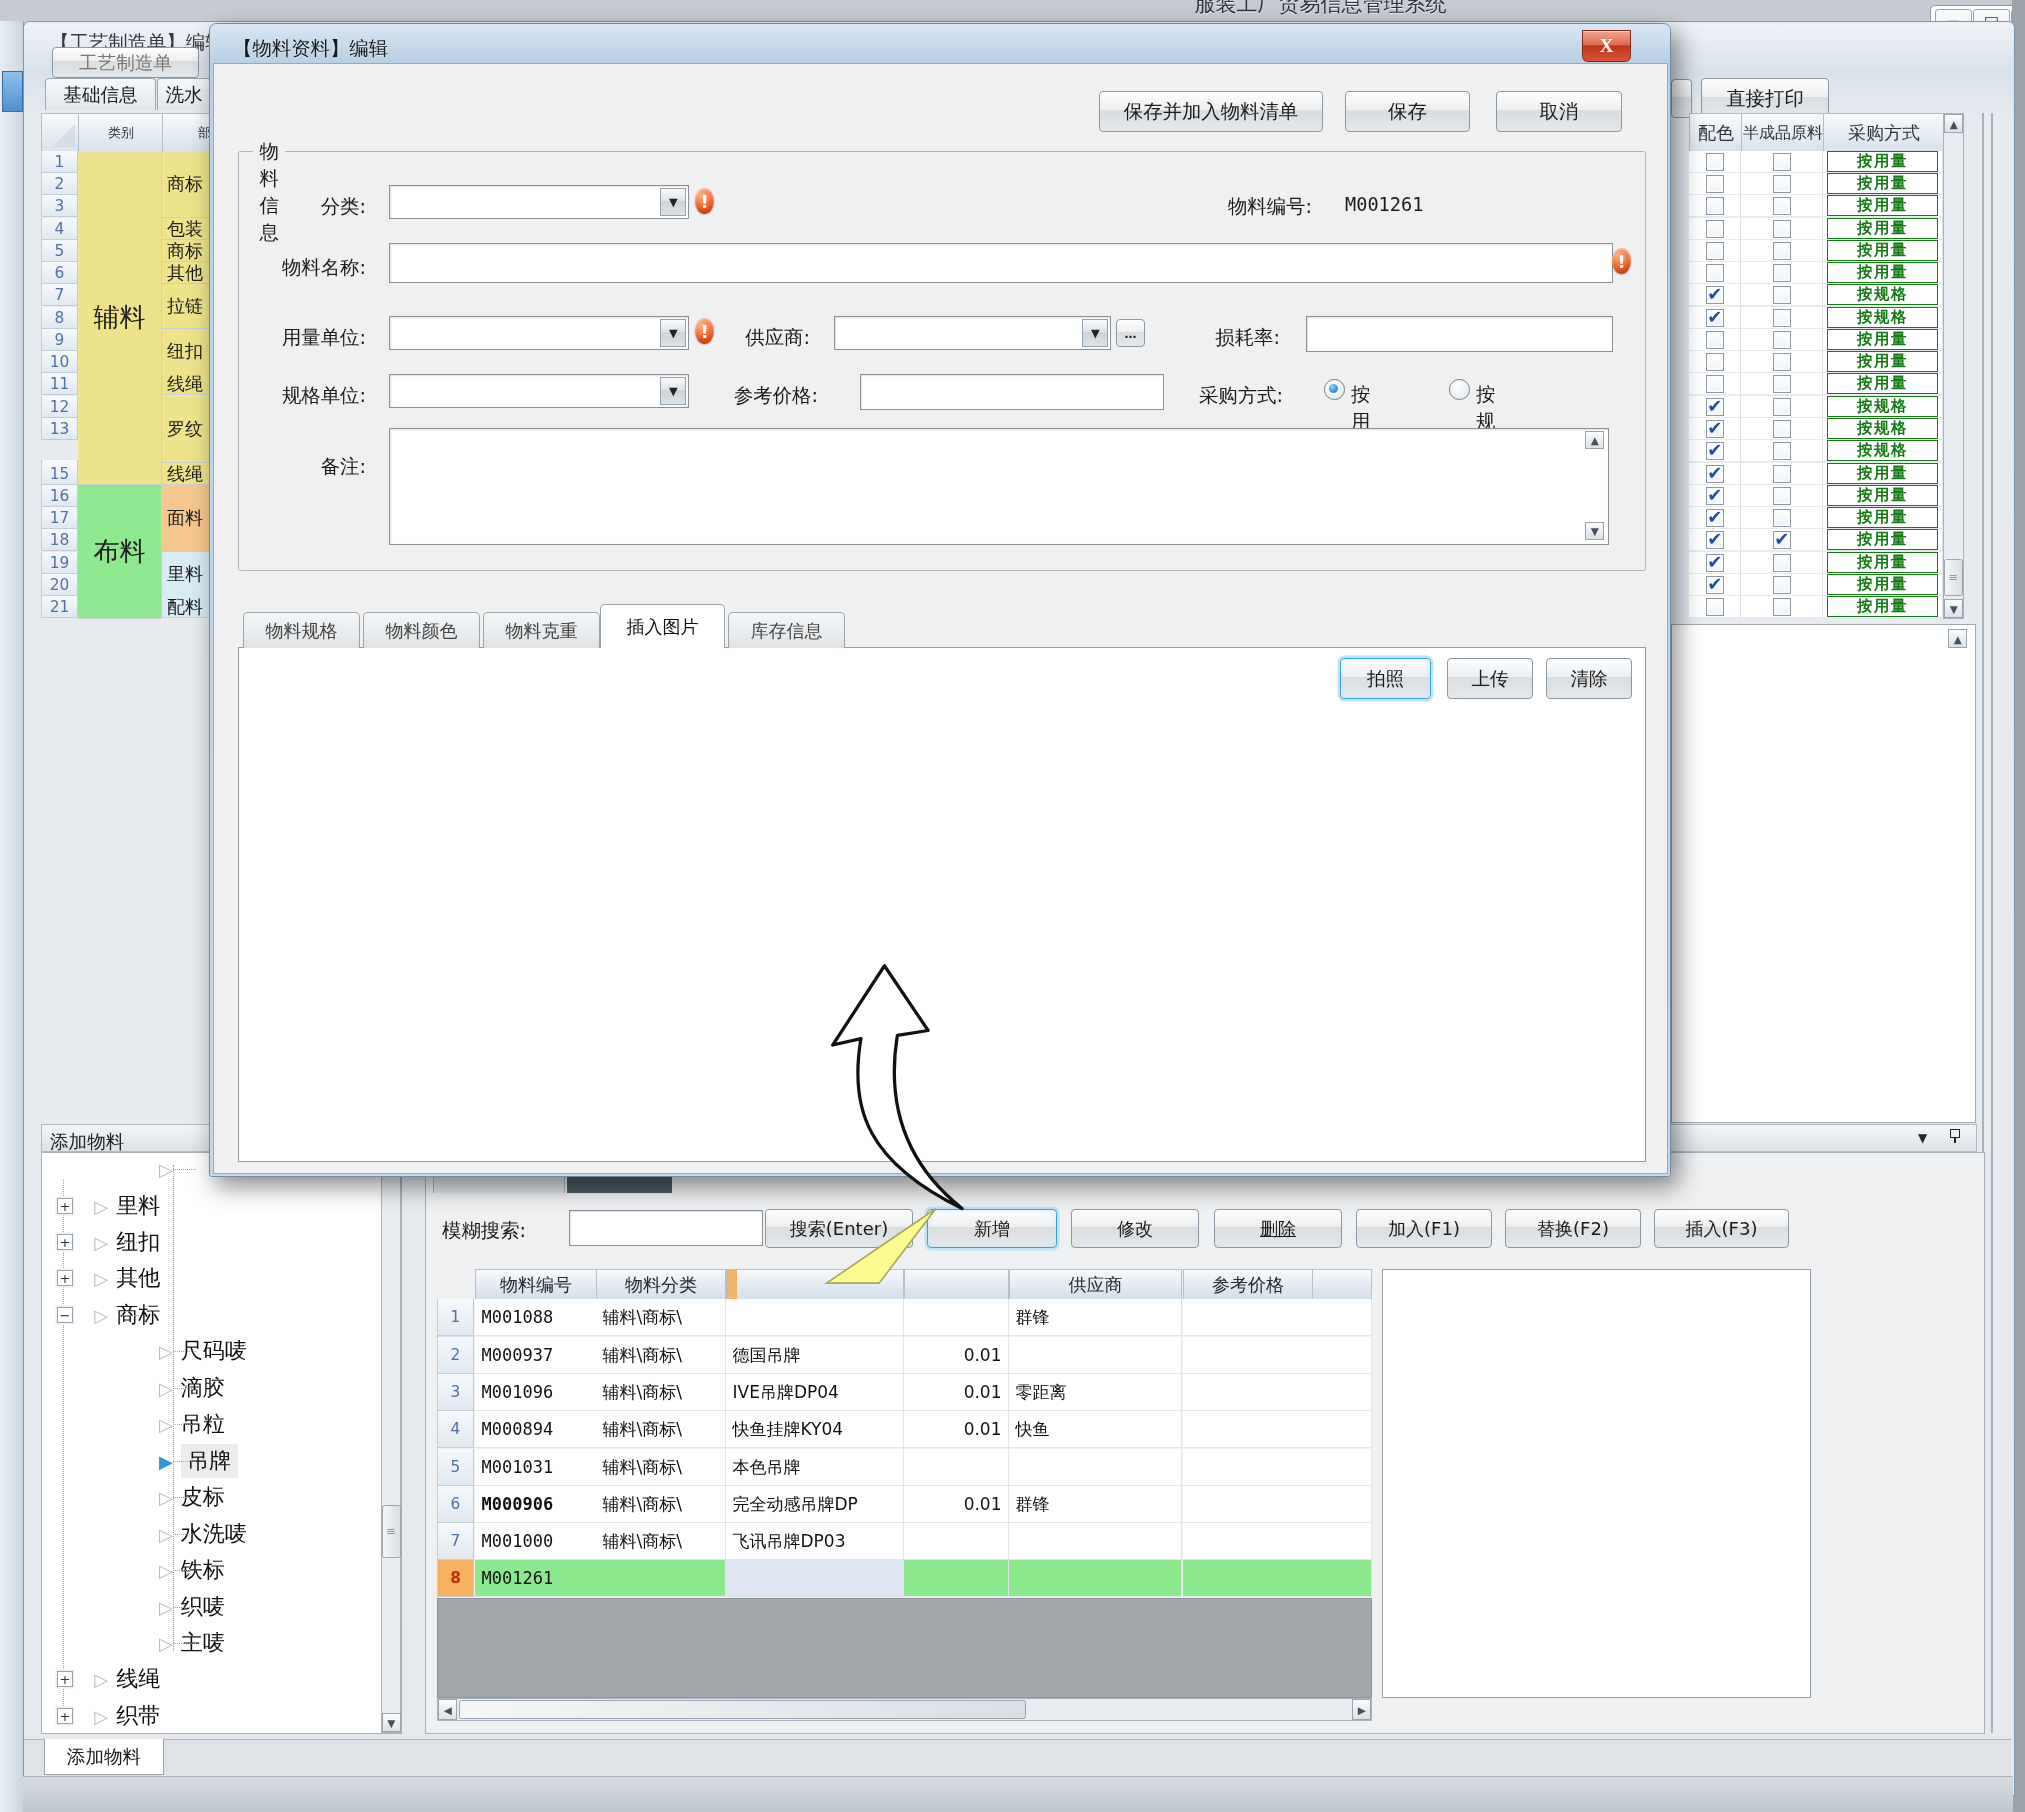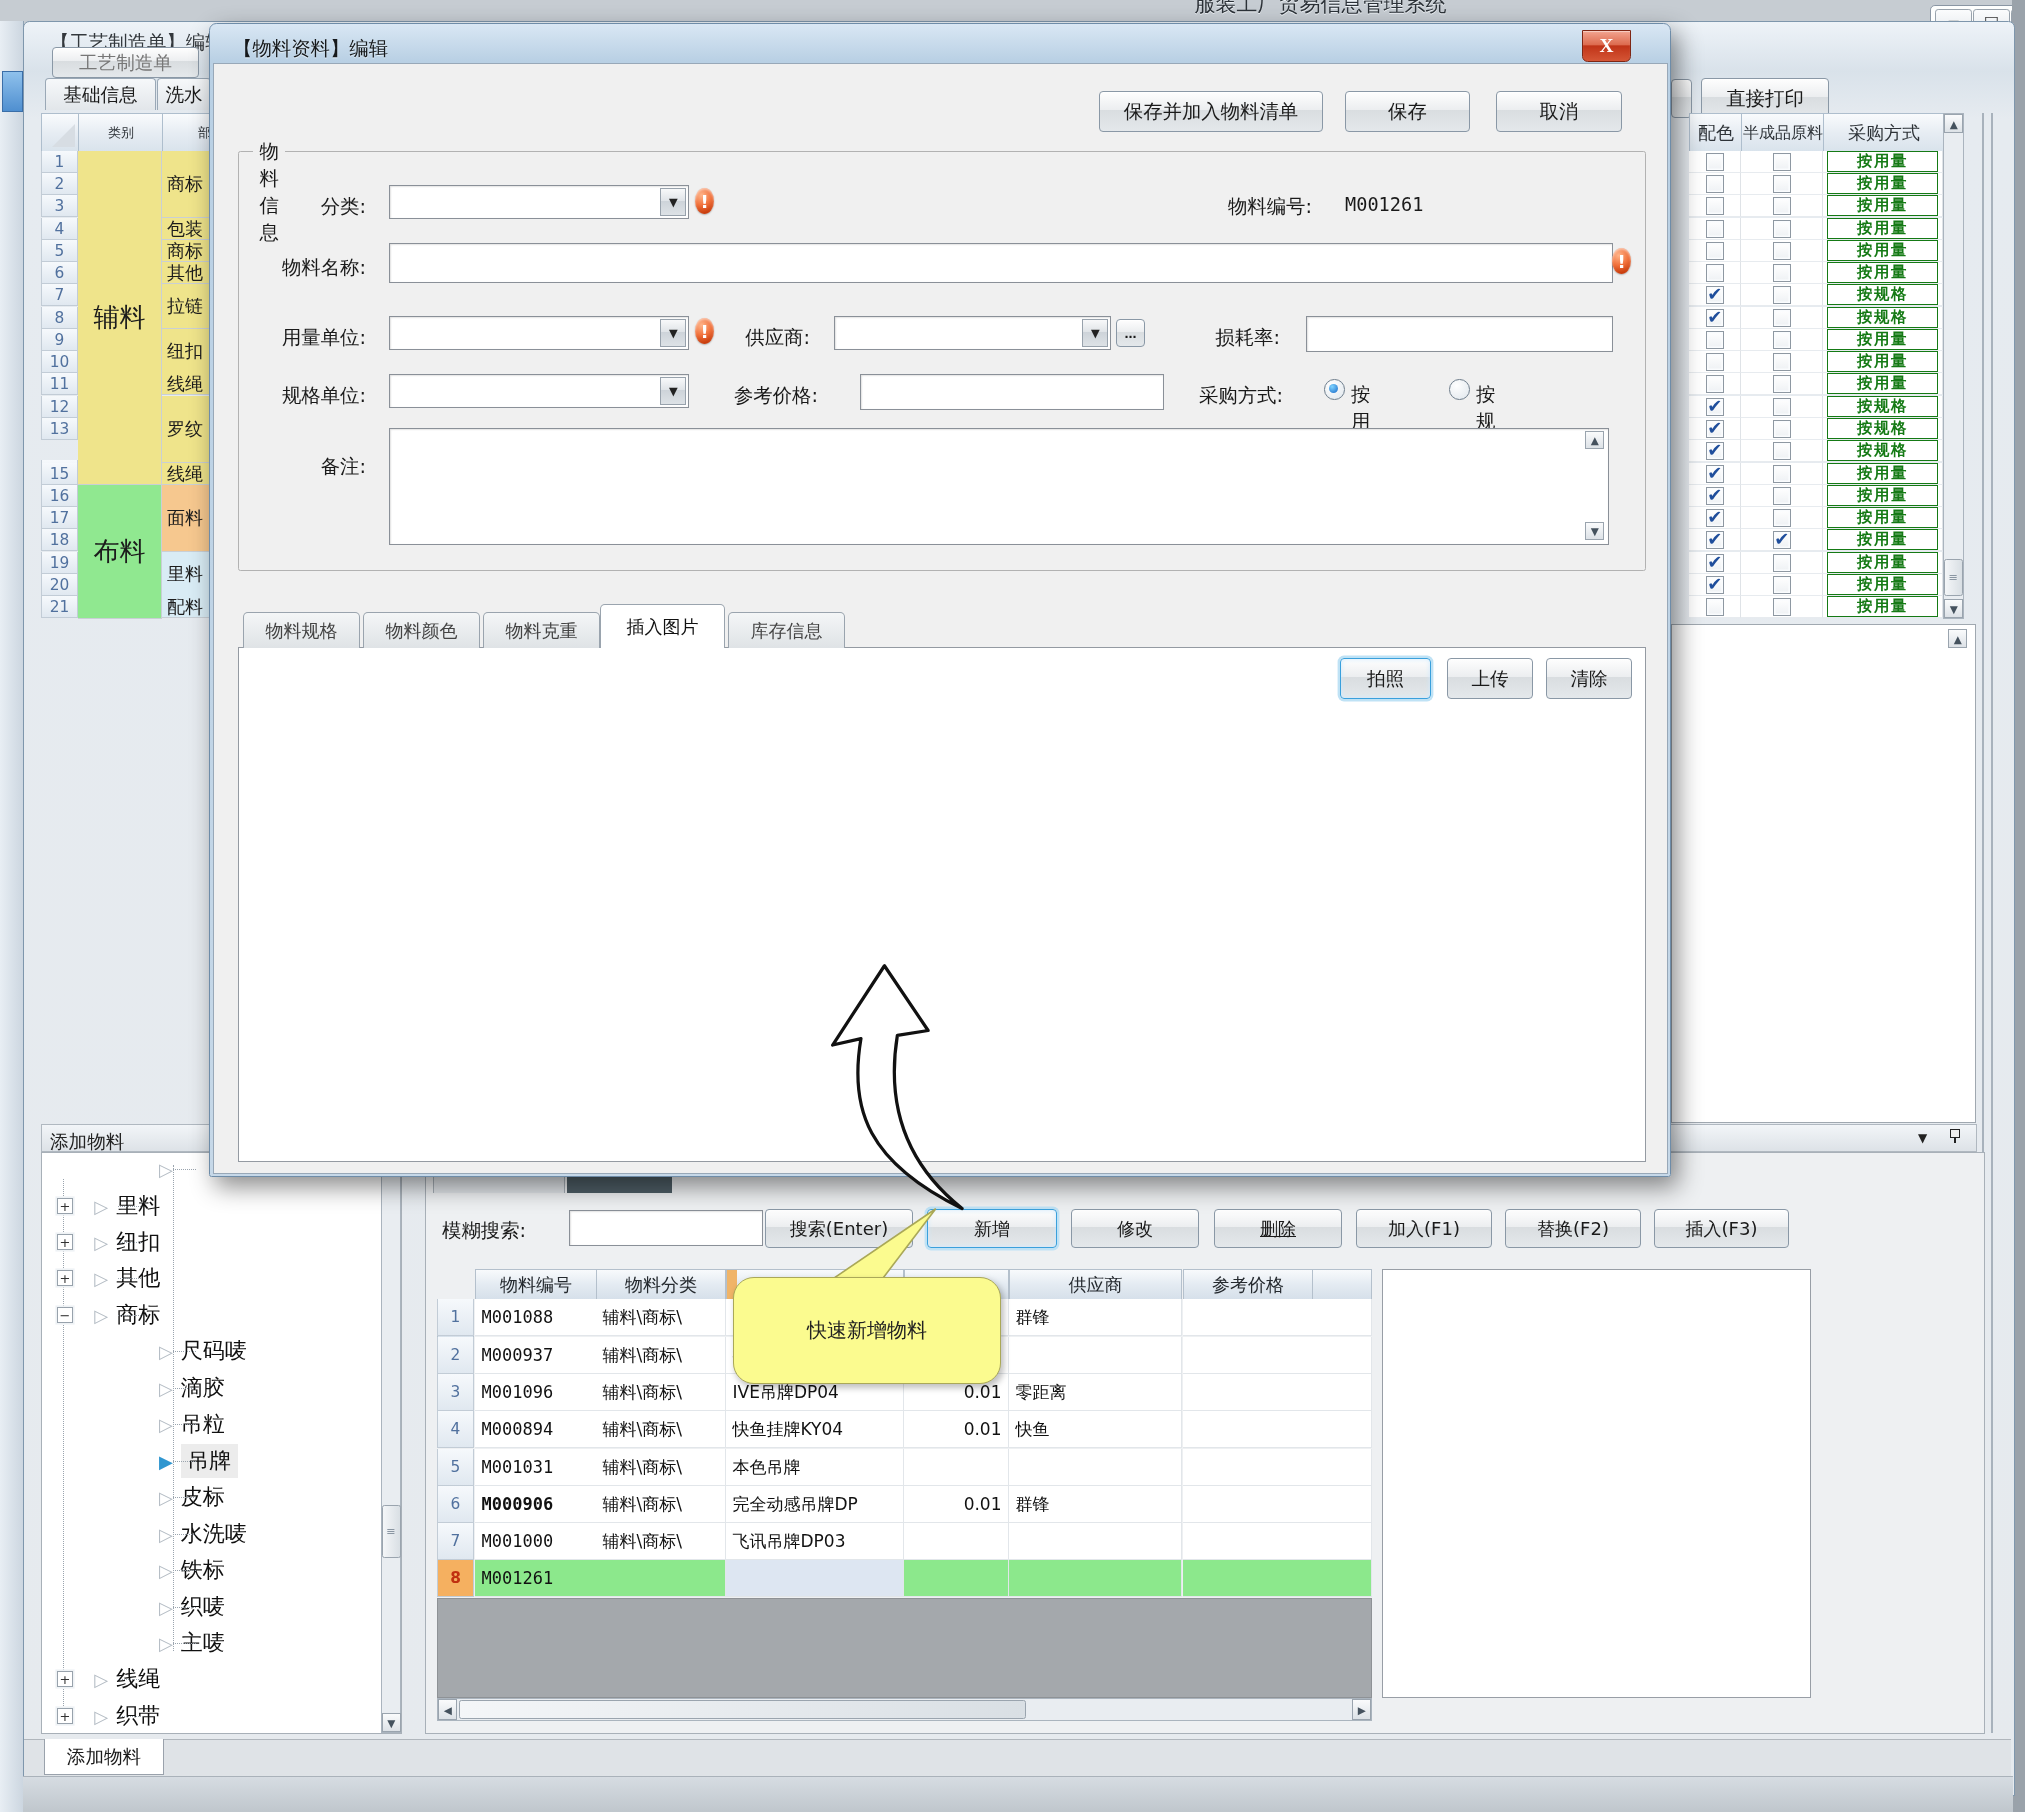--- a/index.html
+++ b/index.html
@@ -589,21 +589,20 @@
   <div class="abs" style="left:1382px;top:1269px;width:429px;height:429px;background:#fff;border:0.8px solid #989ea6;box-sizing:border-box;"></div>
 
   <div class="abs" style="left:24px;top:1739px;width:1987px;height:37px;background:#dfe3e7;border-top:0.8px solid #b0b6bc;"></div>
   <div class="abs" style="left:44px;top:1739px;width:120px;height:36px;background:#fff;border:0.8px solid #9aa2ac;border-top:none;
               display:flex;align-items:center;justify-content:center;font-size:18.6px;box-sizing:border-box;">添加物料</div>
   <div class="abs" style="left:23px;top:1776px;width:1990px;height:36px;background:linear-gradient(#d6dce2,#bfc6cc);border-top:0.8px solid #aab2ba;"></div>
 
   <svg class="abs" style="left:810px;top:1199px;z-index:5;" width="203" height="89" viewBox="0 0 250 110">
     <polygon points="20,104 155,12 85,104" fill="#fbfb8f" stroke="#aaa858" stroke-width="2"></polygon>
   </svg>
-  <div class="balloon">快速新增物料</div>
 
   <div class="dialog">
     <div class="dialog-title">【物料资料】编辑</div>
     <div class="dlg-close">X</div>
     <div class="dlg-body"></div>
   </div>
 
   <div class="abs" style="z-index:11;left:0;top:0;width:0;height:0;" id="dlg-layer">
     <button class="btn" style="left:1099px;top:91px;width:224px;height:41px;">保存并加入物料清单</button>
     <button class="btn" style="left:1345px;top:91px;width:125px;height:41px;">保存</button>

